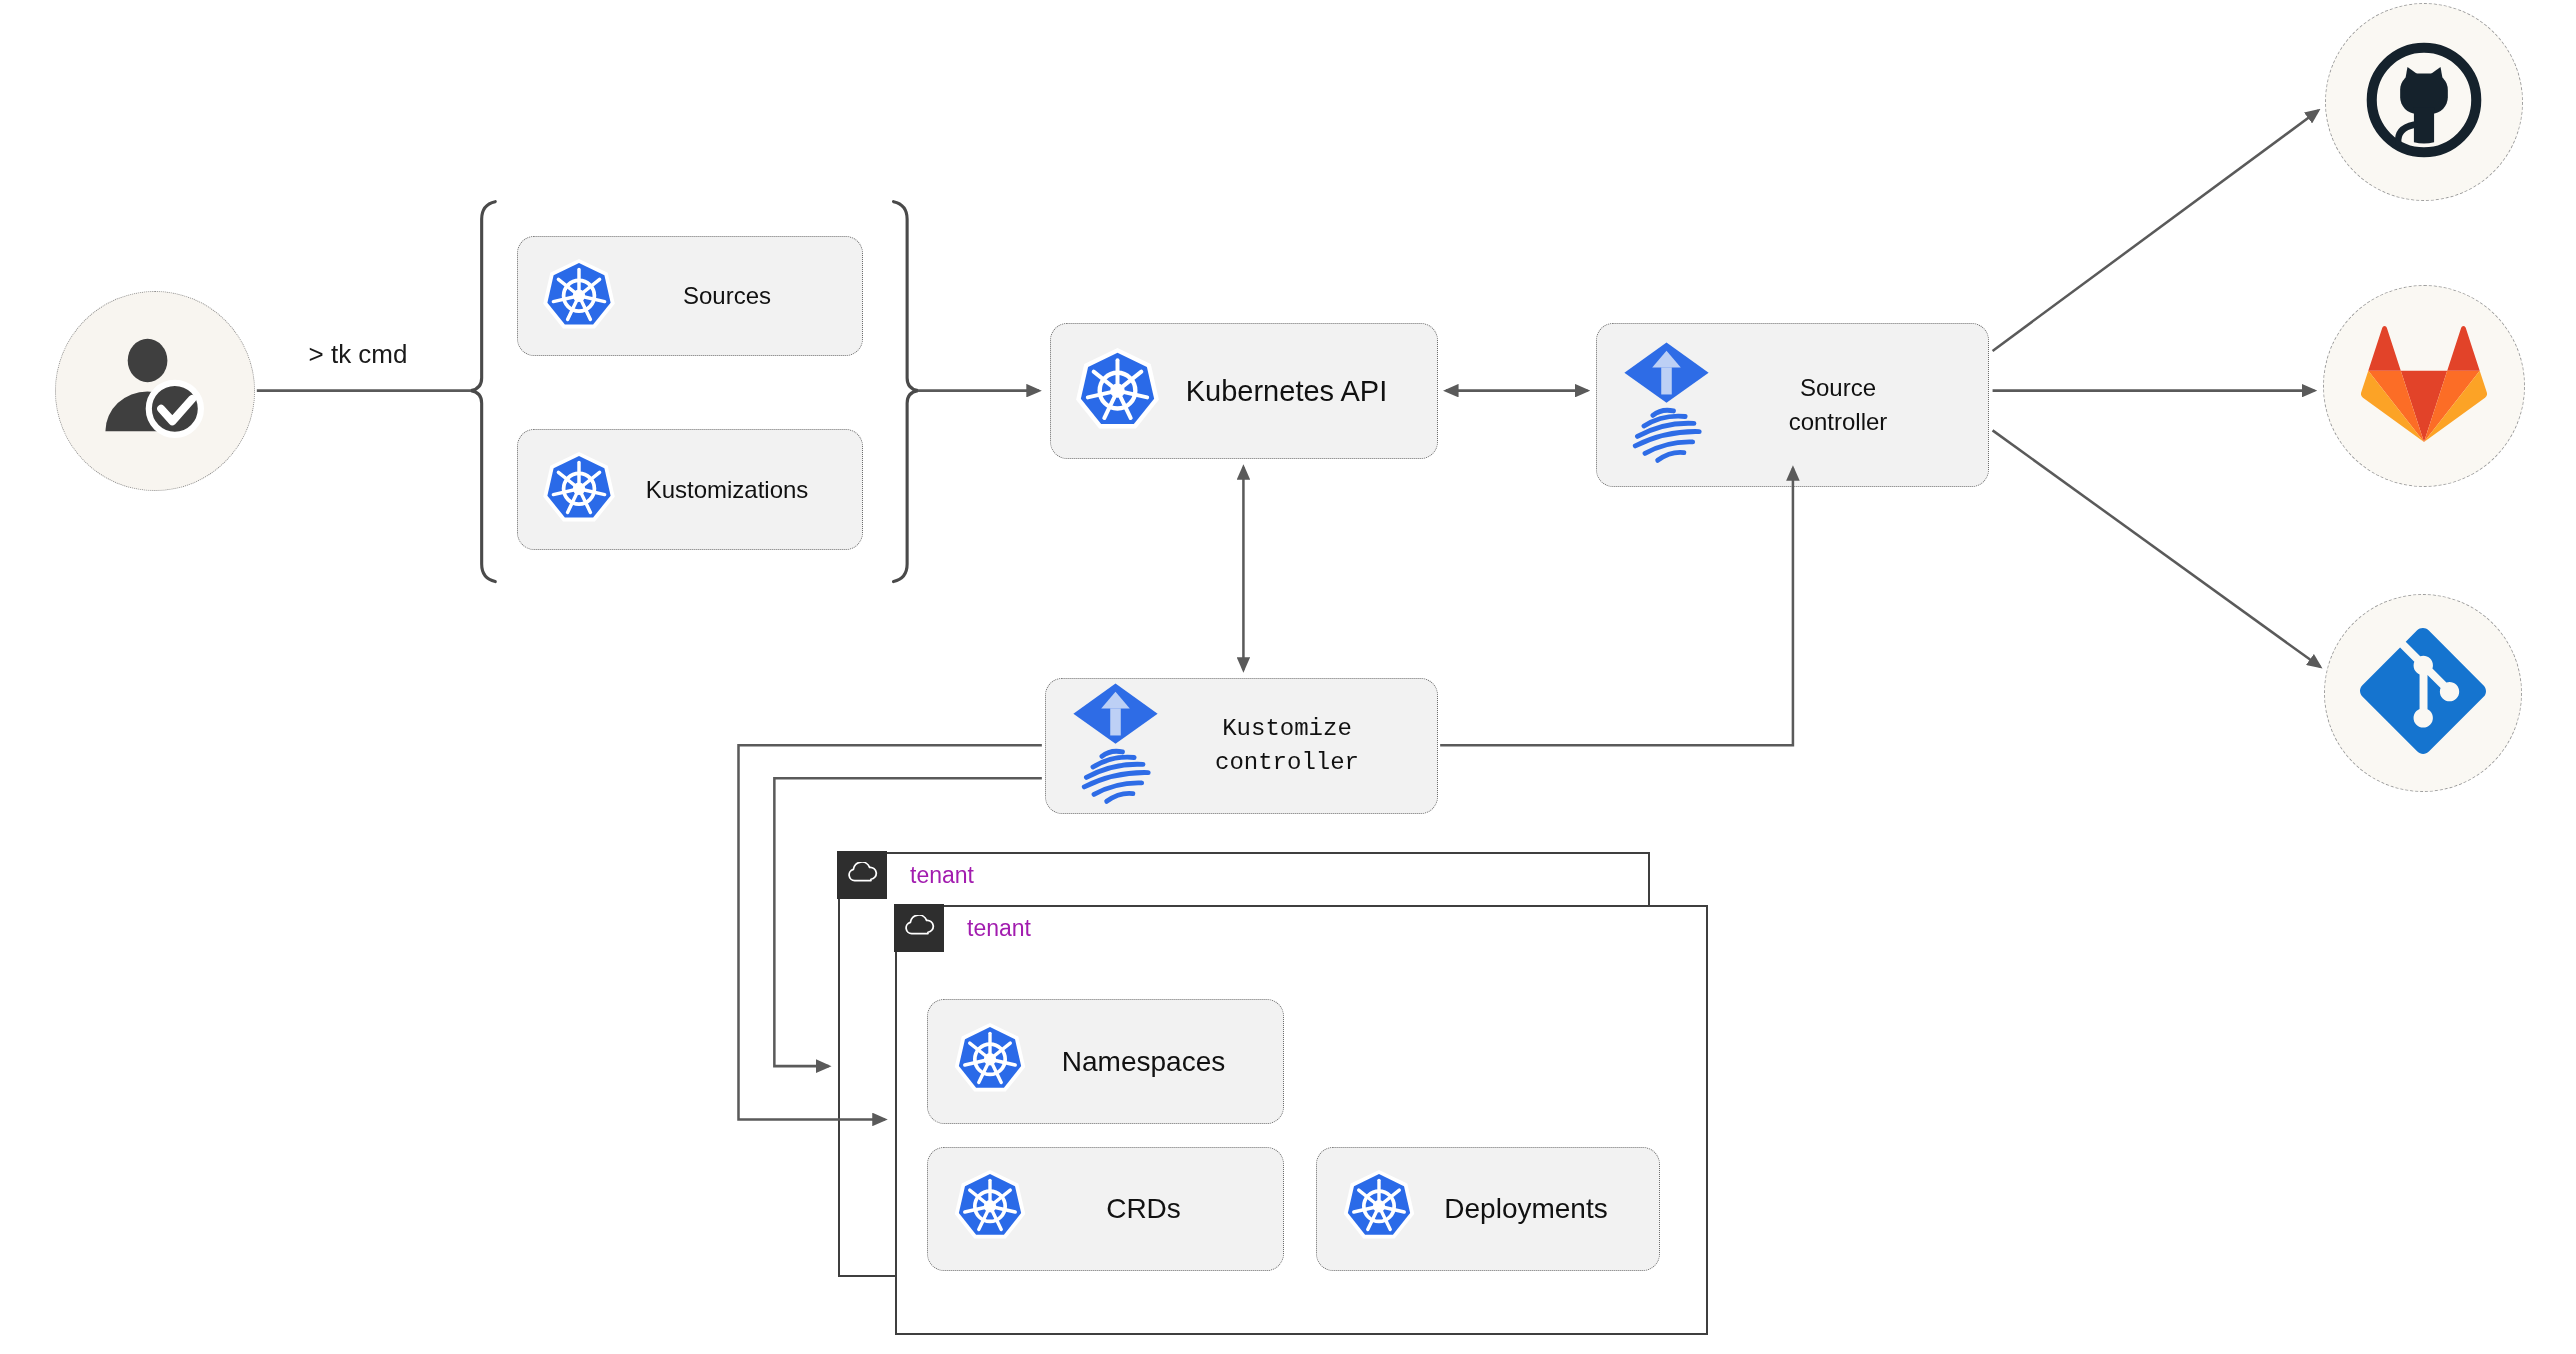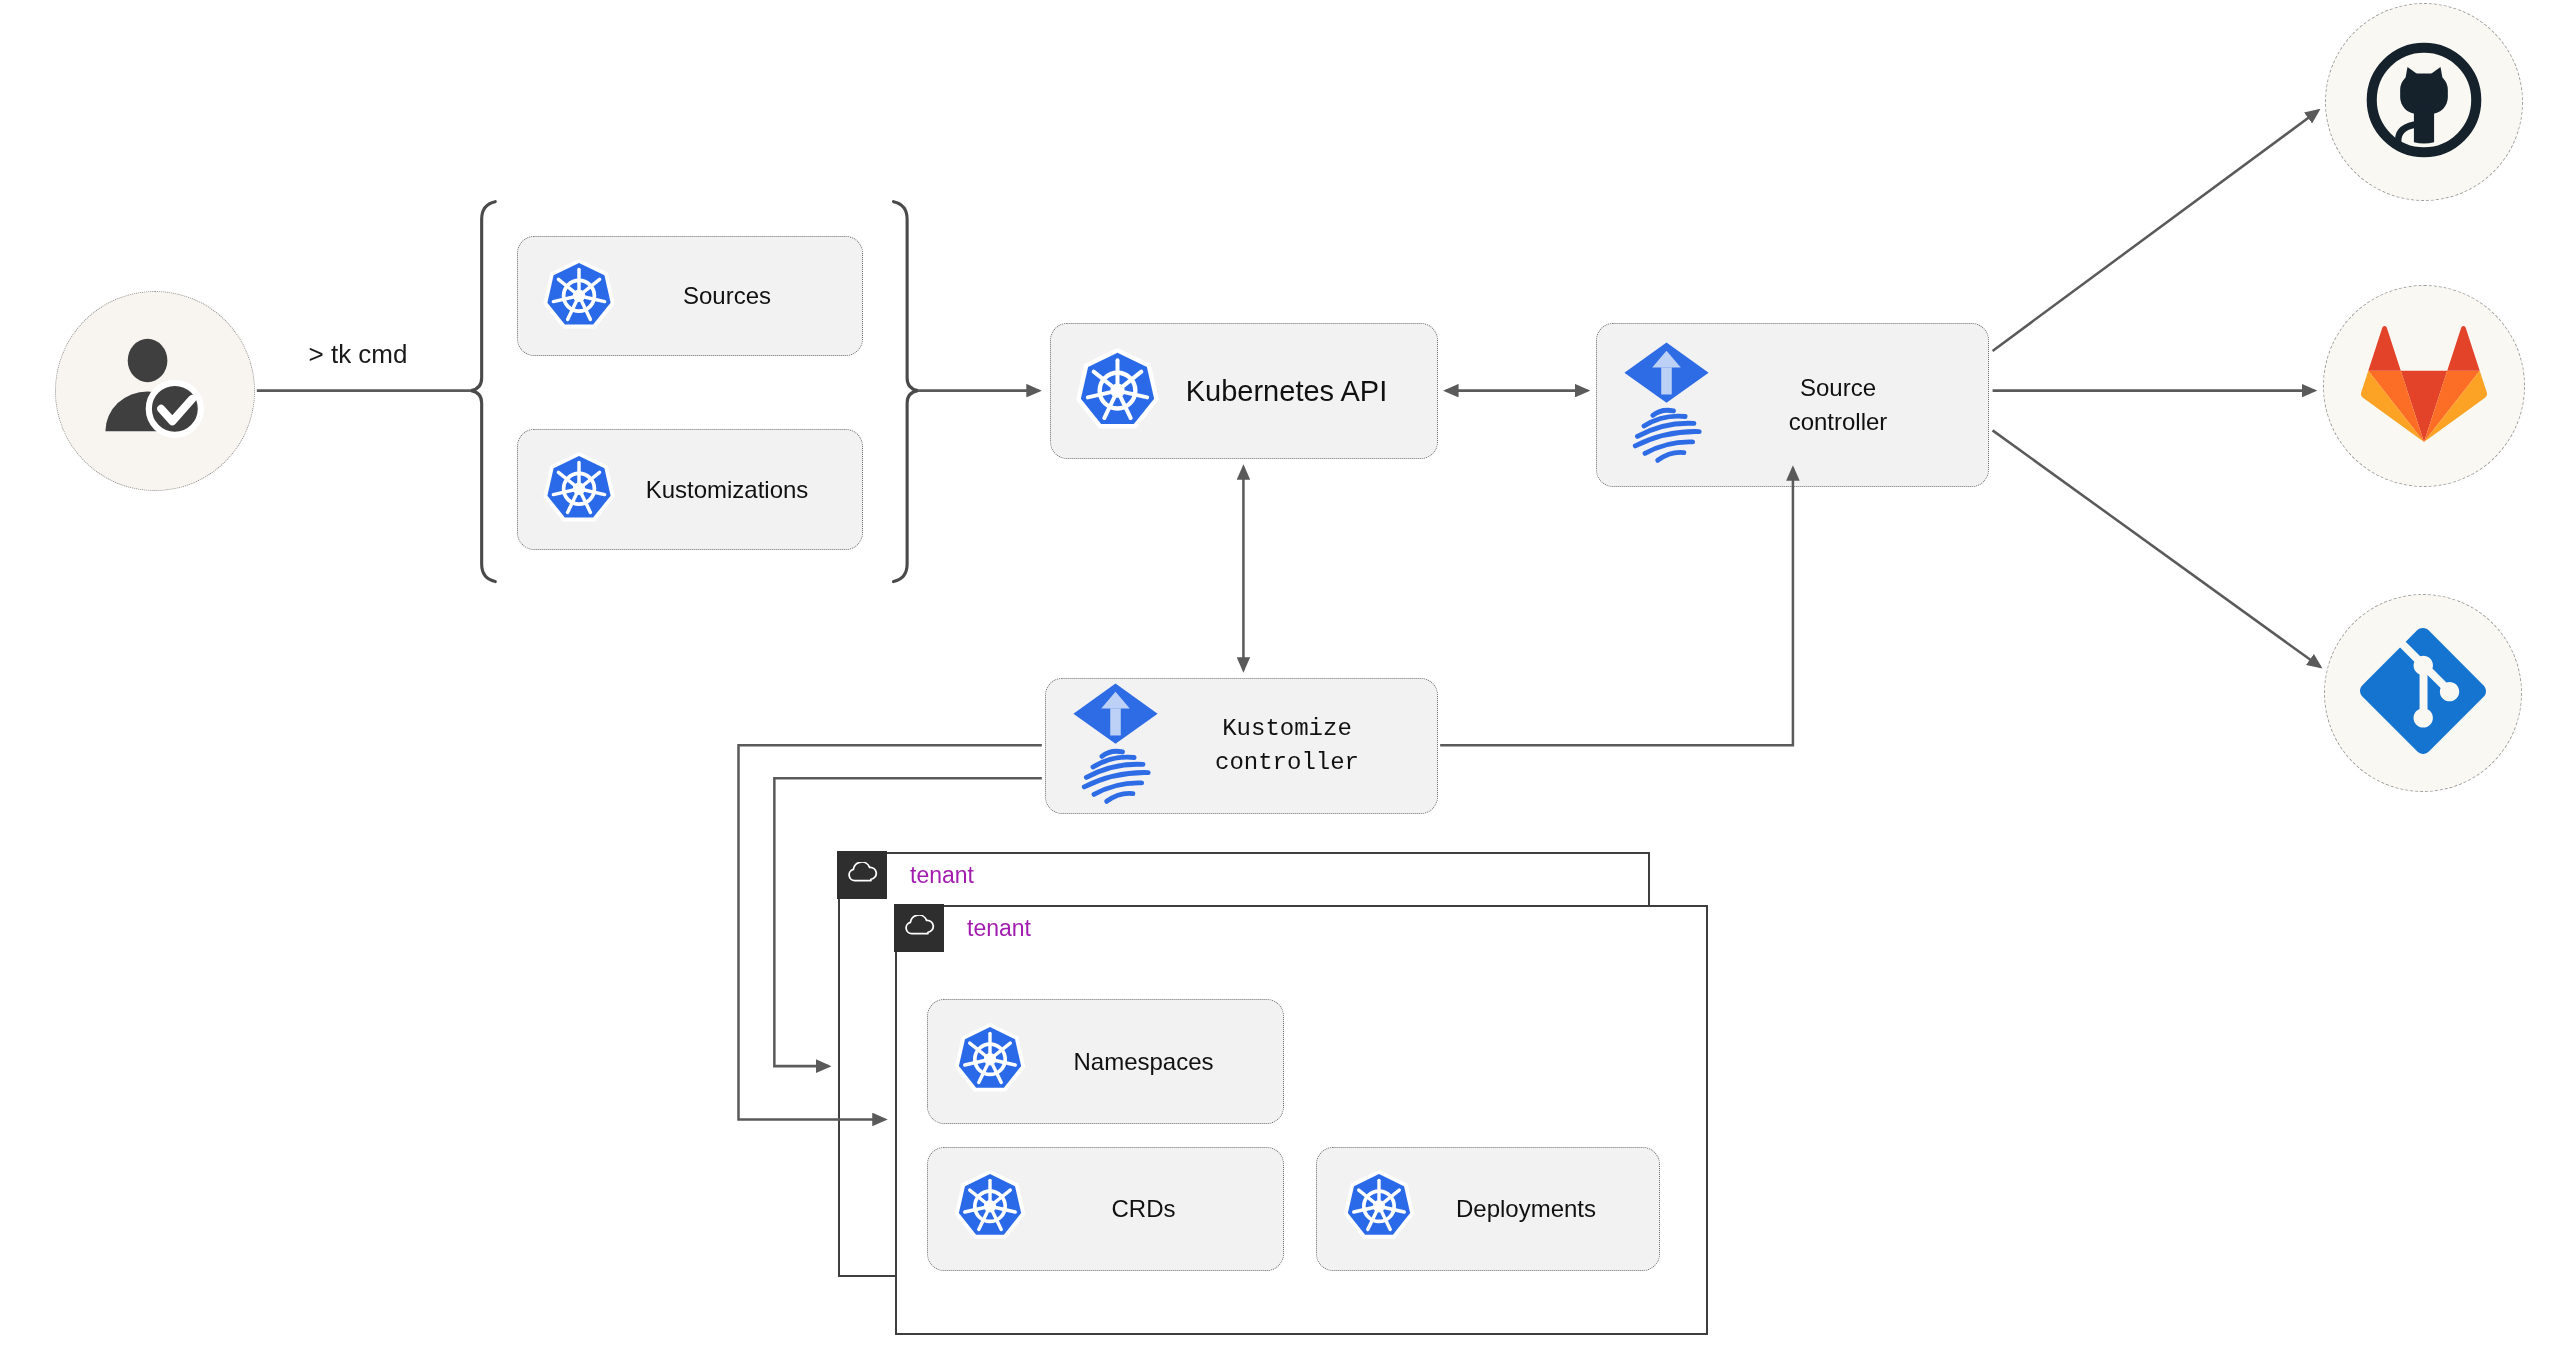--- a/index.html
+++ b/index.html
@@ -37,21 +37,21 @@
   .tenant-box.back{z-index:5;}
   .tenant-box.front{z-index:6;}
   .tenant-tab{position:absolute;left:-2.9px;top:-2.9px;width:50px;height:48px;background:#2e2e2e;
     display:flex;align-items:center;justify-content:center;}
   .tenant-name{position:absolute;left:70px;top:-2.9px;height:48px;display:flex;align-items:center;
     font-size:23px;color:#a21caf;}
   .resource-box{
     position:absolute;background:#f2f2f2;border:1.9px dotted #6e6e6e;border-radius:17.4px;
     display:flex;align-items:center;box-sizing:border-box;padding-left:25px;padding-right:23px;
   }
-  .resource-box .lbl{flex:1;text-align:center;font-size:24px;color:#111;}
+  .resource-box .lbl{flex:1;text-align:center;font-size:28px;color:#111;}
   .resource-box .icon{flex:none;}
 </style>
 </head>
 <body>
 
 <div class="stage">
 
   <svg class="hidden-defs" aria-hidden="true">
     <defs>
       <symbol id="k8s-logo" viewBox="0 0 100 104">

